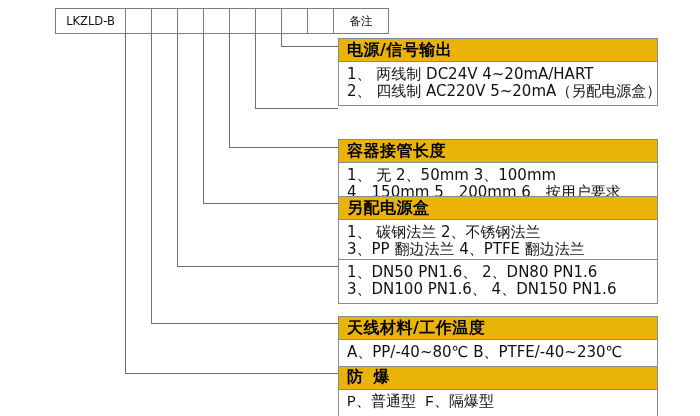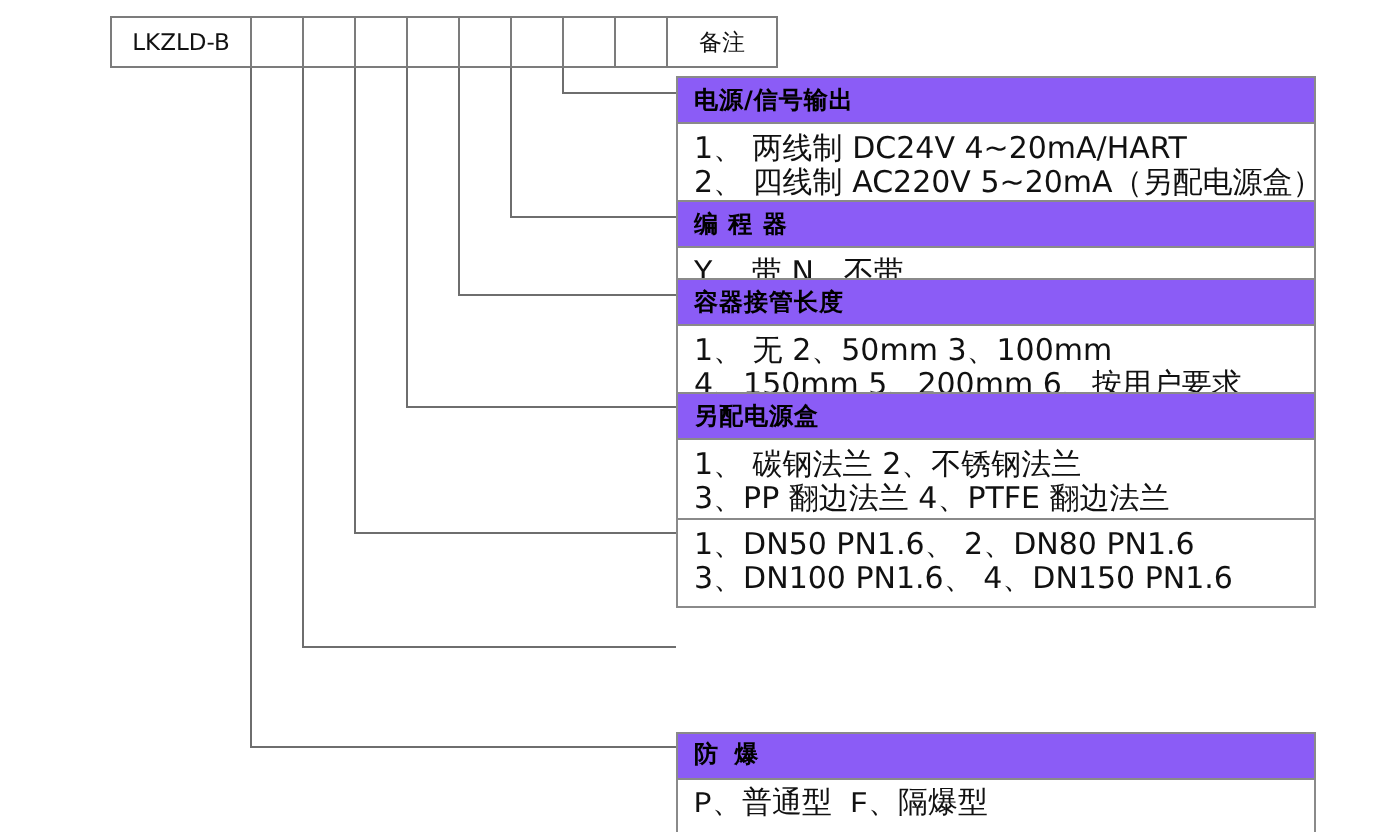--- a/index.html
+++ b/index.html
@@ -62,23 +62,23 @@
   }
 
   
   .block {
     position: absolute;
     box-sizing: border-box;
     border: 1px solid #8a8a8a;
     background: #ffffff;
   }
   .block .bhead {
-    background: #8b5cf6;
+    background: #eab308;
     border-bottom: 1px solid #8a8a8a;
-    font-size: 12px;
+    font-size: 16px;
     font-weight: bold;
     color: #000;
     padding: 3px 8px 3px 8px;
     line-height: 16px;
     letter-spacing: 0.5px;
   }
   .block .bbody {
     padding: 4px 8px 5px 8px;
     font-size: 15px;
     line-height: 17px;
@@ -128,26 +128,20 @@
   <div class="hline" style="left:125px; top:373px; width:213px;"></div>
 
   <div class="block" style="left:338px; top:38px; width:320px;">
     <div class="bhead">电源/信号输出</div>
     <div class="bbody">
       <div class="ln">1、 两线制  DC24V 4~20mA/HART</div>
       <div class="ln">2、 四线制  AC220V 5~20mA（另配电源盒）</div>
     </div>
   </div>
 
-  <div class="block" style="left:338px; top:100px; width:320px;">
-    <div class="bhead">编 程 器</div>
-    <div class="bbody">
-      <div class="ln">Y、 带      N、不带</div>
-    </div>
-  </div>
 
   <div class="block" style="left:338px; top:139px; width:320px;">
     <div class="bhead">容器接管长度</div>
     <div class="bbody">
       <div class="ln">1、 无        2、50mm    3、100mm</div>
       <div class="ln">4、150mm    5、200mm   6、按用户要求</div>
     </div>
   </div>
 
   <div class="block" style="left:338px; top:196px; width:320px;">
@@ -158,20 +152,26 @@
     </div>
   </div>
 
   <div class="block" style="left:338px; top:259px; width:320px;">
     <div class="bbody">
       <div class="ln">1、DN50 PN1.6、      2、DN80 PN1.6</div>
       <div class="ln">3、DN100 PN1.6、   4、DN150 PN1.6</div>
     </div>
   </div>
 
+  <div class="block" style="left:338px; top:316px; width:320px;">
+    <div class="bhead">天线材料/工作温度</div>
+    <div class="bbody">
+      <div class="ln">A、PP/-40~80℃    B、PTFE/-40~230℃</div>
+    </div>
+  </div>
 
   <div class="block" style="left:338px; top:366px; width:320px;font-family:Liberation Mono, monospace;">
     <div class="bhead">防     爆</div>
     <div class="bbody">
       <div class="ln">P、普通型    F、隔爆型</div>
     </div>
   </div>
 
 </div>
 

